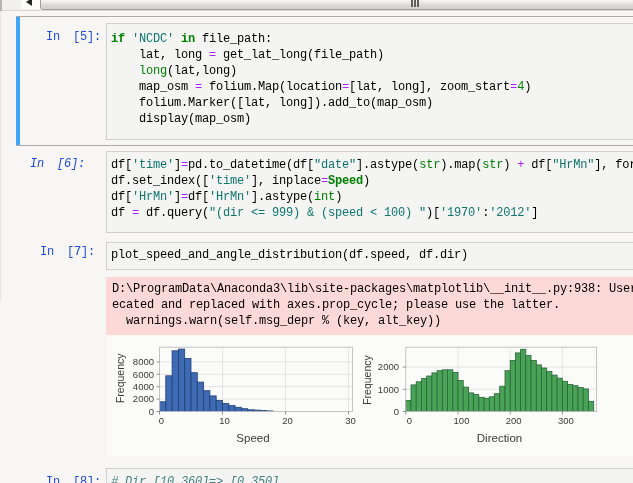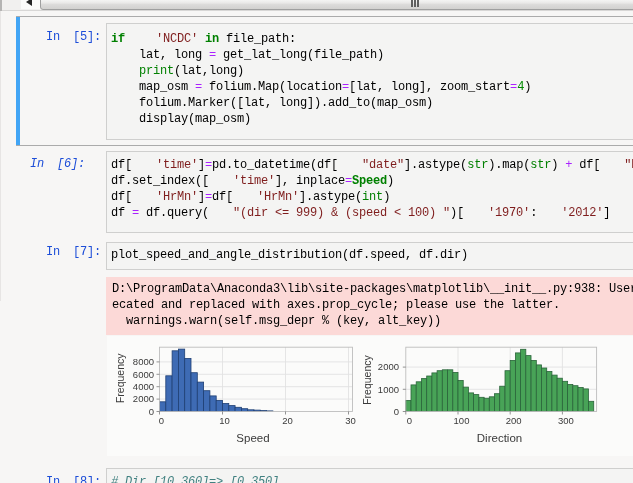--- a/index.html
+++ b/index.html
@@ -1,20 +1,20 @@
 <!DOCTYPE html>
 <html><head><meta charset="utf-8"><style>
 html,body{margin:0;padding:0;}
 body{width:633px;height:483px;position:relative;background:#f7f6f5;overflow:hidden;
      font-family:"Liberation Mono",monospace;}
 .abs{position:absolute;}
 .mono{font-family:"Liberation Mono",monospace;font-size:12px;line-height:16px;white-space:pre;color:#000;letter-spacing:-0.2px;}
 .box{background:#f4f4f3;border:1px solid #cfcfce;}
 .kw{color:#008000;font-weight:bold;margin-top:20px;}
-.st{color:#7f1d1d;margin-left:24px;}
+.st{color:#0f766e;}
 .bi{color:#008000;}
 .nu{color:#008800;}
 .op{color:#AA22FF;}
 .cm{color:#408080;font-style:italic;}
 .prompt{color:#1d4ed8;text-align:right;}
 </style></head>
 <body>
 
 <div class="abs" style="left:0;top:0;width:633px;height:10px;background:#f1f0ef;border-bottom:1px solid #d8d7d6;"></div>
 <div class="abs" style="left:21px;top:0;width:19px;height:9px;background:#fbfbfa;"></div>
@@ -26,35 +26,35 @@
 <div class="abs" style="left:0;top:0;width:2px;height:11px;background:#b5b4b3;"></div>
 <div class="abs" style="left:0;top:11px;width:1px;height:290px;background:#e7e5e4;"></div>
 
 <div class="abs" style="left:16px;top:16px;width:617px;height:128px;border-top:1px solid #ababab;border-bottom:1px solid #ababab;">
   <div class="abs" style="left:0;top:0;bottom:0;width:4px;background:#42A5F5;"></div>
 </div>
 <div class="abs mono prompt" style="left:23px;top:29px;width:78px;"><span style="margin-right:13px">In</span>[5]:</div>
 <div class="abs box" style="left:106px;top:23px;width:527px;height:115px;"></div>
 <div class="abs mono" style="left:111px;top:31px;"><span class="kw">if</span> <span class="st">'NCDC'</span> <span class="kw">in</span> file_path:
     lat, long <span class="op">=</span> get_lat_long(file_path)
-    <span class="bi">print</span>(lat,long)
+    <span class="bi">long</span>(lat,long)
     map_osm <span class="op">=</span> folium.Map(location<span class="op">=</span>[lat, long], zoom_start<span class="op">=</span><span class="nu">4</span>)
     folium.Marker([lat, long]).add_to(map_osm)
     display(map_osm)
 </div>
 
 <div class="abs mono prompt" style="left:7px;top:156px;width:78px;font-style:italic;"><span style="margin-right:13px">In</span>[6]:</div>
 <div class="abs box" style="left:106px;top:151px;width:527px;height:80px;"></div>
 <div class="abs mono" style="left:111px;top:157px;">df[<span class="st">'time'</span>]<span class="op">=</span>pd.to_datetime(df[<span class="st">"date"</span>].astype(<span class="bi">str</span>).map(<span class="bi">str</span>) <span class="op">+</span> df[<span class="st">"HrMn"</span>], format
 df.set_index([<span class="st">'time'</span>], inplace<span class="op">=</span><span class="kw">Speed</span>)
 df[<span class="st">'HrMn'</span>]<span class="op">=</span>df[<span class="st">'HrMn'</span>].astype(<span class="bi">int</span>)
 df <span class="op">=</span> df.query(<span class="st">"(dir &lt;= 999) &amp; (speed &lt; 100) "</span>)[<span class="st">'1970'</span>:<span class="st">'2012'</span>]
 </div>
 
-<div class="abs mono prompt" style="left:23px;top:244px;width:78px;"><span style="margin-right:13px">In</span>[7]:</div>
+<div class="abs mono prompt" style="left:17px;top:244px;width:78px;"><span style="margin-right:13px">In</span>[7]:</div>
 <div class="abs box" style="left:106px;top:242px;width:527px;height:26px;"></div>
 <div class="abs mono" style="left:111px;top:247px;">plot_speed_and_angle_distribution(df.speed, df.dir)</div>
 
 <div class="abs" style="left:106px;top:277px;width:527px;height:58px;background:#fcd9d7;"></div>
 <div class="abs mono" style="left:112px;top:281px;">D:\ProgramData\Anaconda3\lib\site-packages\matplotlib\__init__.py:938: UserWarning: axes.color_cycle is depr
 ecated and replaced with axes.prop_cycle; please use the latter.
   warnings.warn(self.msg_depr % (key, alt_key))
 </div>
 
 <svg class="abs" style="left:107px;top:336px" width="526" height="120" viewBox="0 0 526 120">

